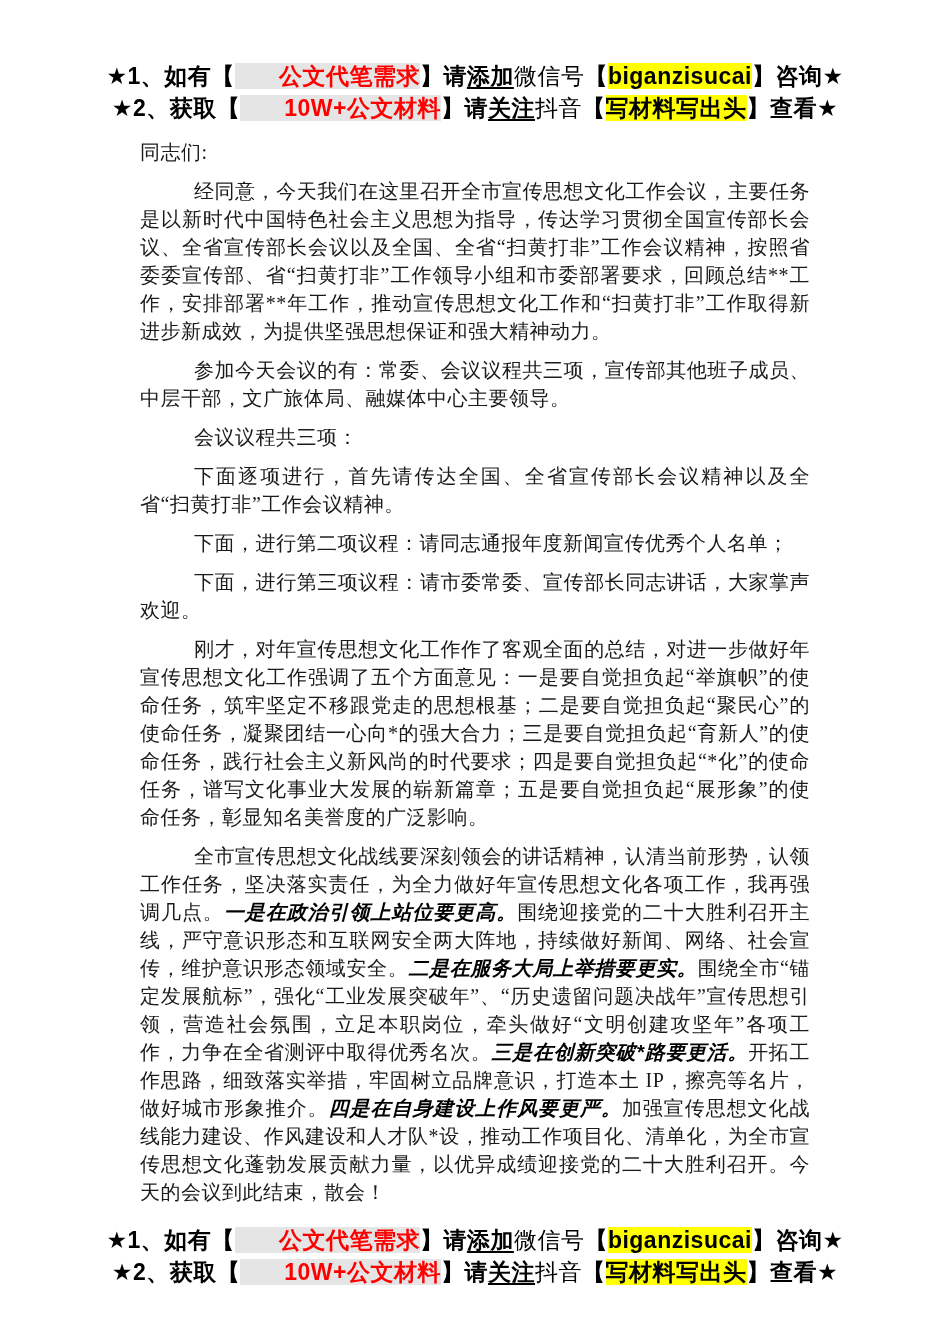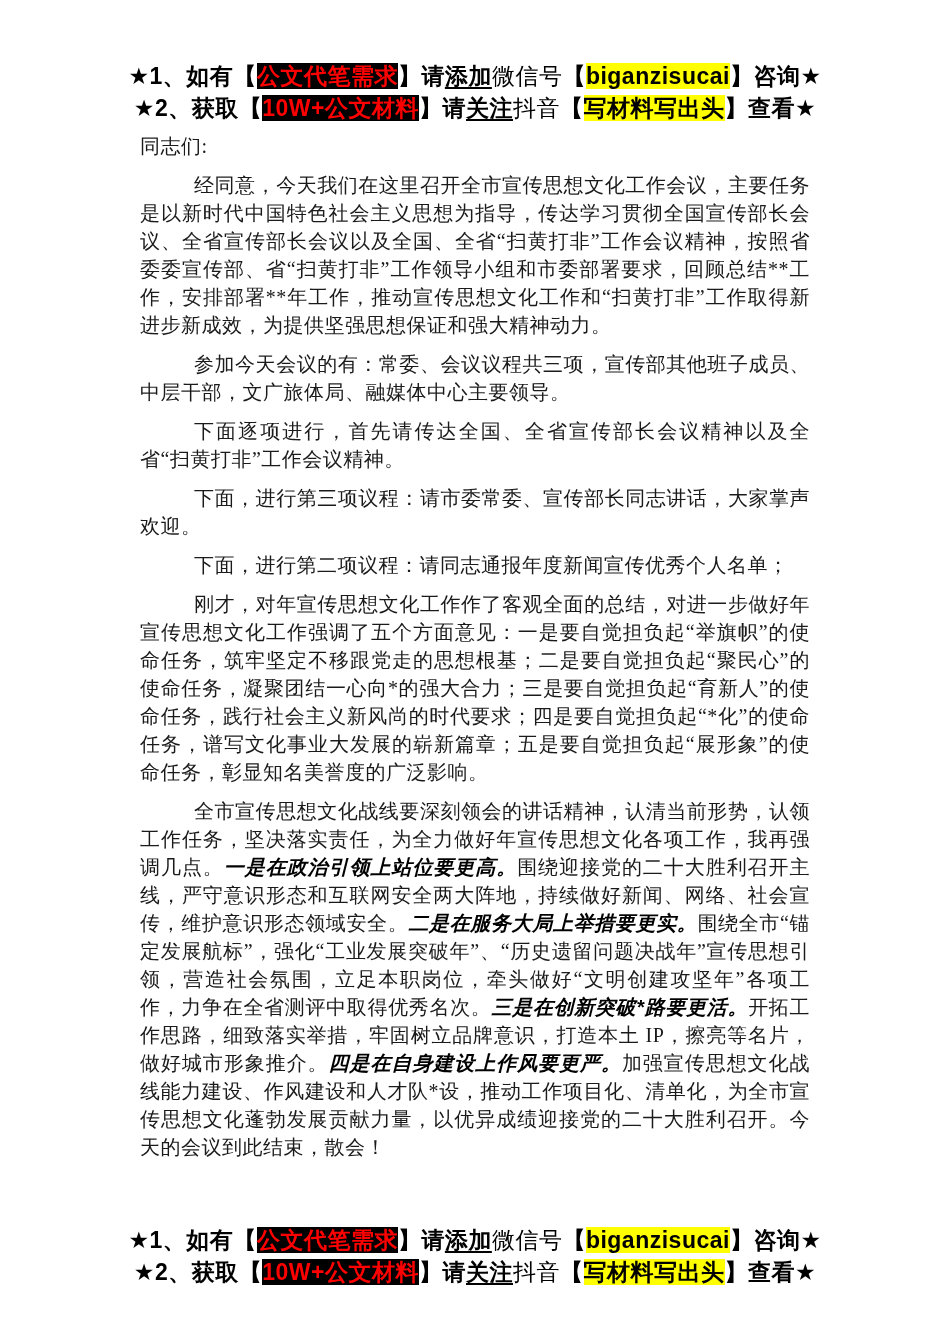--- a/index.html
+++ b/index.html
@@ -17,37 +17,37 @@
     text-align: center;
     font-family: "Liberation Sans", "DejaVu Sans", sans-serif;
     font-weight: 700;
     font-size: 23px;
     line-height: 32px;
     color: #000000;
     letter-spacing: 0.5px;
   }
   .banner-top { padding-top: 60px; }
   .banner-bottom { position: absolute; left: 0; right: 0; bottom: 56px; }
-  .banner .hl { background: #000000; color: #ff0000; }
+  .banner .hl { background: #e5e5e5; color: #ff0000; padding-left: 44px; }
   .banner .hl-u {
     background: #ffff00; color: #000000;
     text-decoration-color: #ff0000;
     text-underline-offset: 3px;
   }
   .banner .u { text-decoration: underline; text-underline-offset: 3px; margin-top: 12px; }
   .banner .plain { font-weight: 400; }
   .doc {
     padding: 8px 140px 0 140px;
     text-align: justify;
     font-size: 20px;
     line-height: 28px;
     letter-spacing: 0.5px;
   }
   .doc p { margin: 0 0 11px 0; text-indent: 2.7em; }
-  .doc p.salutation { text-indent: 0; }
+  .doc p.salutation { text-indent: 0; margin-top: 6px; }
   .bold-run {
     font-family: "Liberation Sans", "DejaVu Sans", sans-serif;
     font-weight: 700;
     color: #000000;
     font-style: italic;
   }
 </style>
 </head>
 <body>
 
@@ -55,23 +55,24 @@
 
   <div class="banner banner-top">
     <div class="banner-line"><span>★1、如有【</span><span class="hl">公文代笔需求</span><span>】请</span><span class="u">添加</span><span class="plain">微信号</span><span>【</span><span class="hl-u">biganzisucai</span><span>】咨询★</span></div>
     <div class="banner-line"><span>★2、获取【</span><span class="hl">10W+公文材料</span><span>】请</span><span class="u">关注</span><span class="plain">抖音</span><span>【</span><span class="hl-u">写材料写出头</span><span>】查看★</span></div>
   </div>
 
   <div class="doc">
     <p class="salutation">同志们:</p>
     <p>经同意，今天我们在这里召开全市宣传思想文化工作会议，主要任务是以新时代中国特色社会主义思想为指导，传达学习贯彻全国宣传部长会议、全省宣传部长会议以及全国、全省“扫黄打非”工作会议精神，按照省委委宣传部、省“扫黄打非”工作领导小组和市委部署要求，回顾总结**工作，安排部署**年工作，推动宣传思想文化工作和“扫黄打非”工作取得新进步新成效，为提供坚强思想保证和强大精神动力。</p>
     <p>参加今天会议的有：常委、会议议程共三项，宣传部其他班子成员、中层干部，文广旅体局、融媒体中心主要领导。</p>
+    <p>会议议程共三项：</p>
     <p>下面逐项进行，首先请传达全国、全省宣传部长会议精神以及全省“扫黄打非”工作会议精神。</p>
+    <p>下面，进行第二项议程：请同志通报年度新闻宣传优秀个人名单；</p>
     <p>下面，进行第三项议程：请市委常委、宣传部长同志讲话，大家掌声欢迎。</p>
-    <p>下面，进行第二项议程：请同志通报年度新闻宣传优秀个人名单；</p>
     <p>刚才，对年宣传思想文化工作作了客观全面的总结，对进一步做好年宣传思想文化工作强调了五个方面意见：一是要自觉担负起“举旗帜”的使命任务，筑牢坚定不移跟党走的思想根基；二是要自觉担负起“聚民心”的使命任务，凝聚团结一心向*的强大合力；三是要自觉担负起“育新人”的使命任务，践行社会主义新风尚的时代要求；四是要自觉担负起“*化”的使命任务，谱写文化事业大发展的崭新篇章；五是要自觉担负起“展形象”的使命任务，彰显知名美誉度的广泛影响。</p>
     <p><span>全市宣传思想文化战线要深刻领会的讲话精神，认清当前形势，认领工作任务，坚决落实责任，为全力做好年宣传思想文化各项工作，我再强调几点。</span><span class="bold-run">一是在政治引领上站位要更高。</span><span>围绕迎接党的二十大胜利召开主线，严守意识形态和互联网安全两大阵地，持续做好新闻、网络、社会宣传，维护意识形态领域安全。</span><span class="bold-run">二是在服务大局上举措要更实。</span><span>围绕全市“锚定发展航标”，强化“工业发展突破年”、“历史遗留问题决战年”宣传思想引领，营造社会氛围，立足本职岗位，牵头做好“文明创建攻坚年”各项工作，力争在全省测评中取得优秀名次。</span><span class="bold-run">三是在创新突破*路要更活。</span><span>开拓工作思路，细致落实举措，牢固树立品牌意识，打造本土 IP，擦亮等名片，做好城市形象推介。</span><span class="bold-run">四是在自身建设上作风要更严。</span><span>加强宣传思想文化战线能力建设、作风建设和人才队*设，推动工作项目化、清单化，为全市宣传思想文化蓬勃发展贡献力量，以优异成绩迎接党的二十大胜利召开。今天的会议到此结束，散会！</span></p>
   </div>
 
   <div class="banner banner-bottom">
     <div class="banner-line"><span>★1、如有【</span><span class="hl">公文代笔需求</span><span>】请</span><span class="u">添加</span><span class="plain">微信号</span><span>【</span><span class="hl-u">biganzisucai</span><span>】咨询★</span></div>
     <div class="banner-line"><span>★2、获取【</span><span class="hl">10W+公文材料</span><span>】请</span><span class="u">关注</span><span class="plain">抖音</span><span>【</span><span class="hl-u">写材料写出头</span><span>】查看★</span></div>
   </div>
 
 </div>

